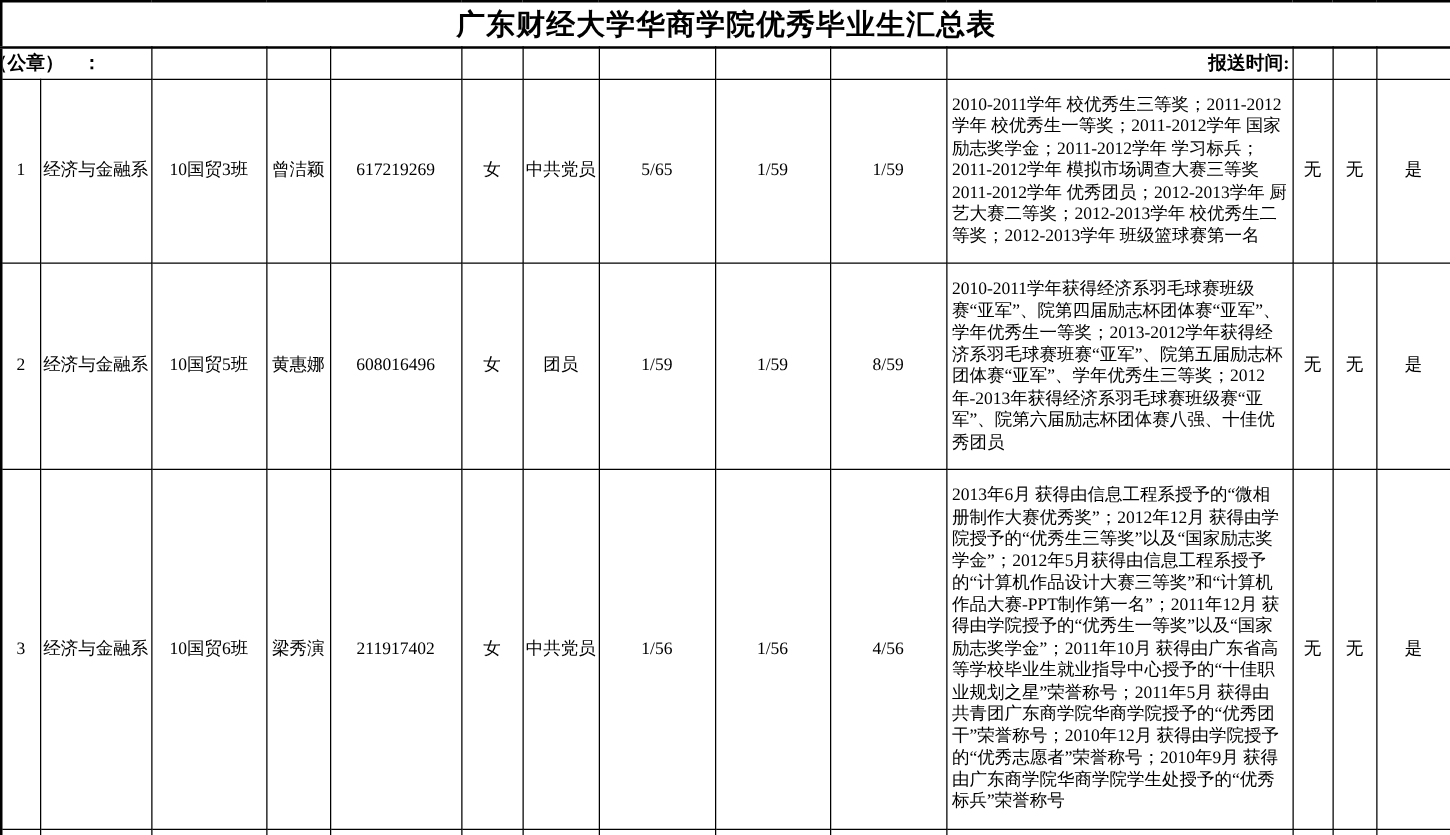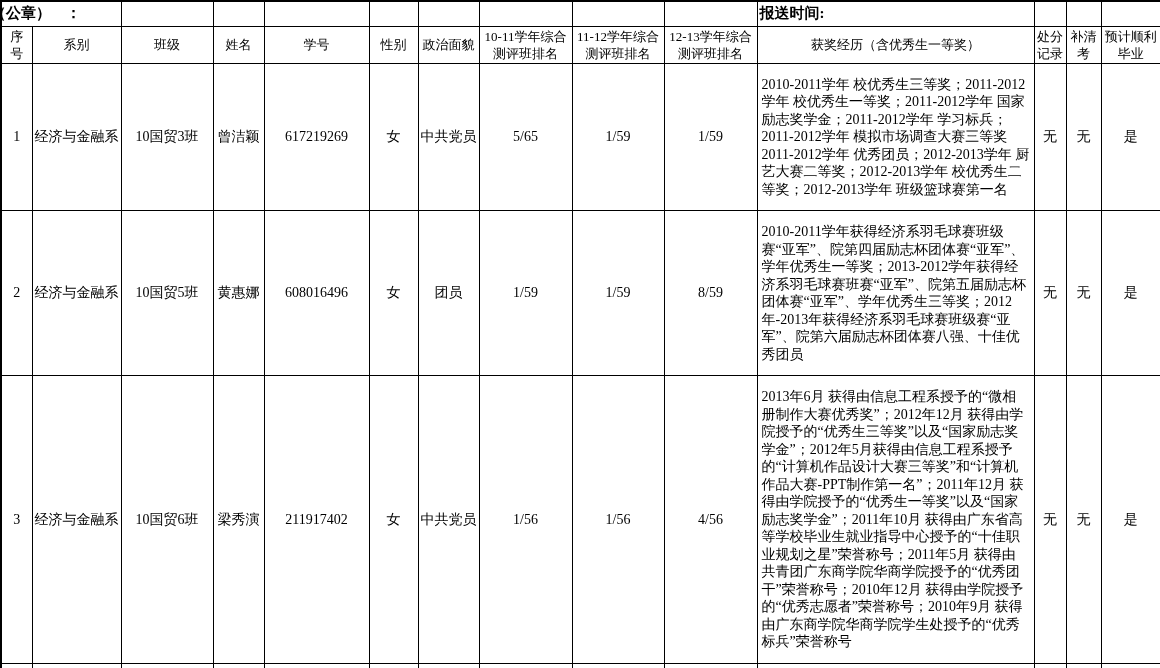--- a/index.html
+++ b/index.html
@@ -48,21 +48,21 @@
   td.seal-cell {
     text-align: left;
     white-space: nowrap;
     padding-left: 0;
   }
   td.seal-cell .seal-text {
     display: inline-block;
     margin-left: -13px; 
   }
   td.report-cell {
-    text-align: left;
+    text-align: right;
   }
   tr.header-row th {
     height: 34px;
     font-size: 13px;
     text-align: center;
     line-height: 17px;
     padding: 1px 2px;
   }
   tbody td {
     font-size: 14px;
@@ -88,55 +88,44 @@
     <col style="width:61px">
       <col style="width:93px">
       <col style="width:92px">
     <col style="width:93px">
       <col style="width:277px">
       <col style="width:32px">
     <col style="width:35px">
       <col style="width:60px">
   </colgroup>
   <thead>
+    <tr class="title-row">
+      <td colspan="14">
+        <span class="doc-title">广东财经大学华商学院优秀毕业生汇总表</span>
+      </td>
+    </tr>
     <tr class="meta-row">
       <td colspan="2" class="seal-cell">
         <span class="seal-text">（公章）　：</span>
       </td>
       <td></td>
       <td></td>
       <td></td>
       <td></td>
       <td></td>
       <td></td>
       <td></td>
       <td></td>
       <td class="report-cell">
         <span>报送时间:</span>
       </td>
       <td></td>
       <td></td>
       <td></td>
     </tr>
-    <tr class="header-row" id="header-row">
-        <th>序号</th>
-        <th>系别</th>
-        <th>班级</th>
-        <th>姓名</th>
-        <th>学号</th>
-        <th>性别</th>
-        <th>政治面貌</th>
-        <th>10-11学年综合测评班排名</th>
-        <th>11-12学年综合测评班排名</th>
-        <th>12-13学年综合测评班排名</th>
-        <th>获奖经历（含优秀生一等奖）</th>
-        <th>处分记录</th>
-        <th>补清考</th>
-        <th>预计顺利毕业</th>
-      </tr>
   </thead>
   <tbody id="table-body">
       <tr style="height: 122px;">
         <td>1</td>
         <td>经济与金融系</td>
         <td>10国贸3班</td>
         <td>曾洁颖</td>
         <td>617219269</td>
         <td>女</td>
         <td>中共党员</td>

